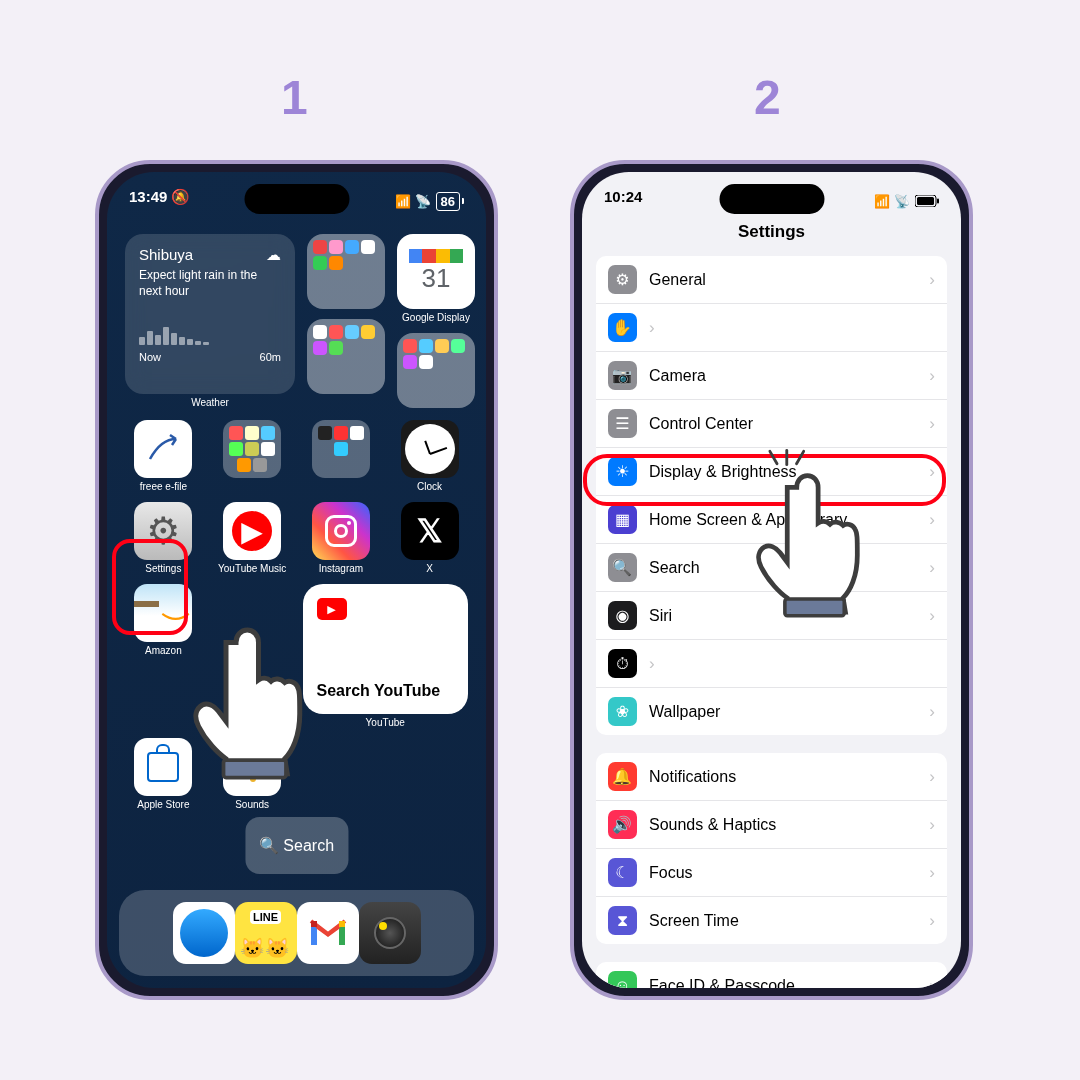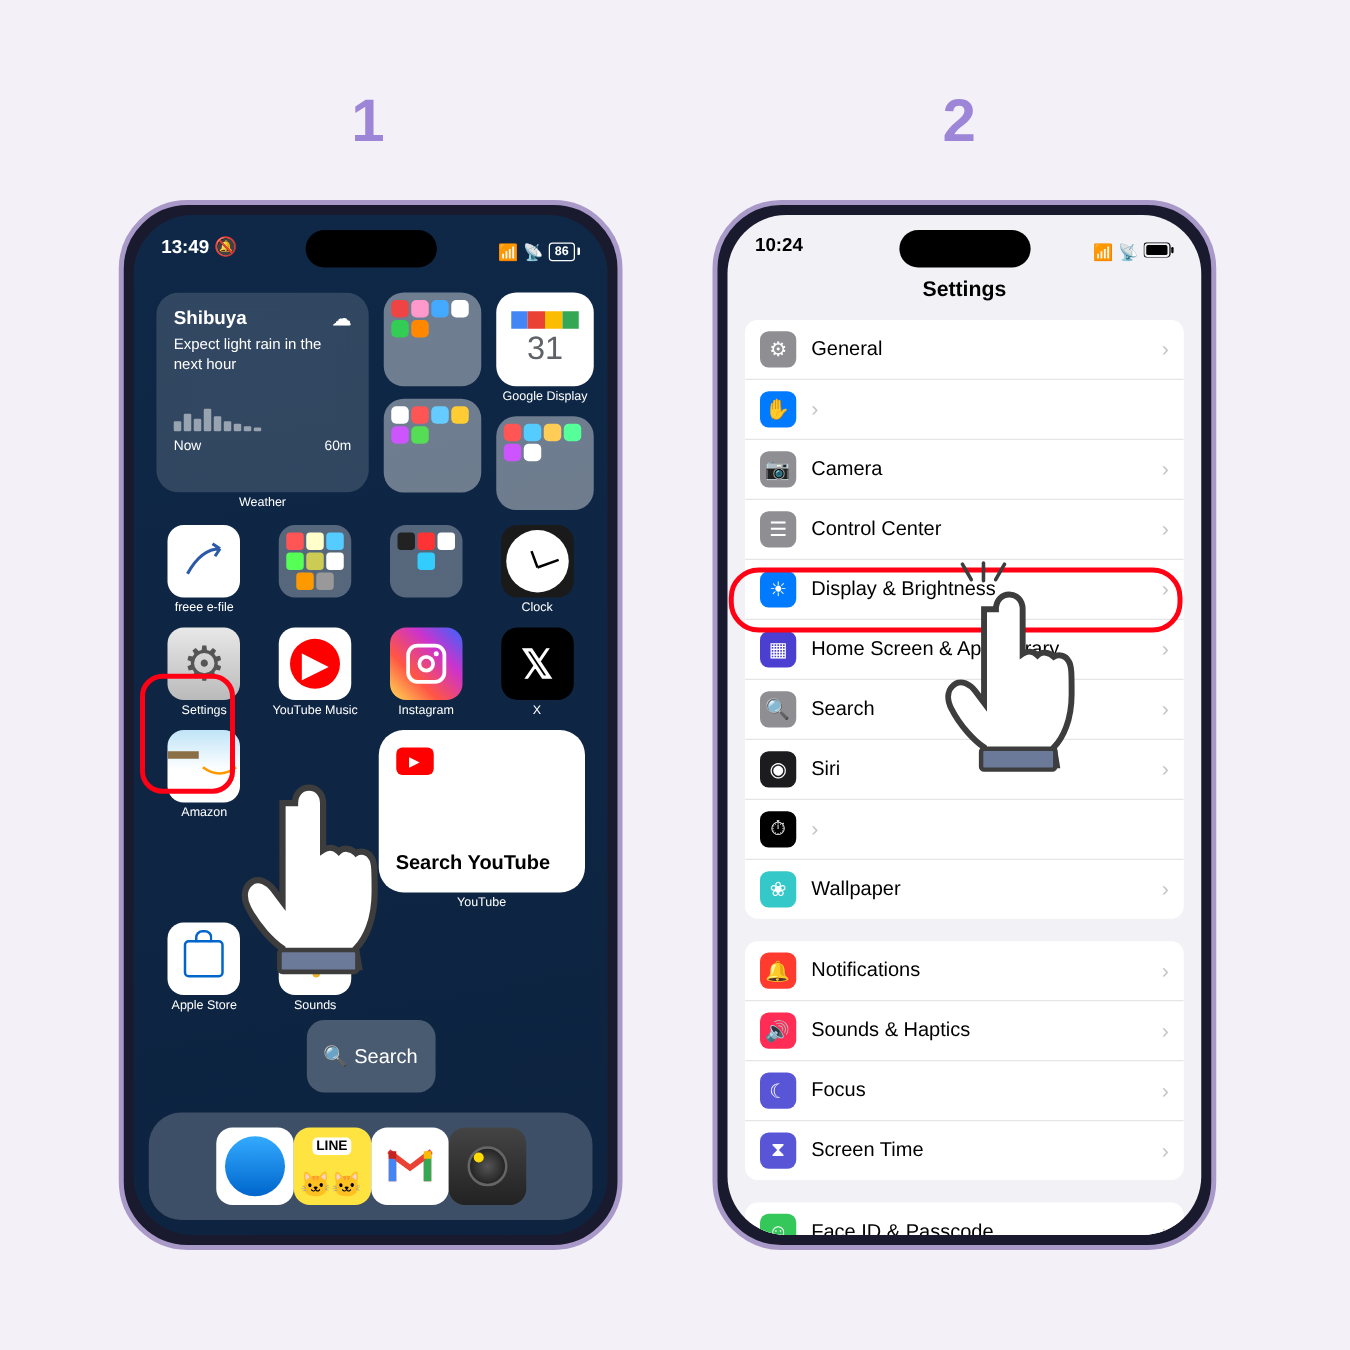--- a/index.html
+++ b/index.html
@@ -10,27 +10,27 @@
 .phone1{left:95px;top:160px}.phone2{left:570px;top:160px}
 .screen{width:100%;height:100%;border-radius:47px;overflow:hidden;position:relative}
 .screen1{background:linear-gradient(170deg,#0f2847 0%,#0d2340 100%)}
 .screen2{background:#f2f2f6}
 .notch{position:absolute;top:12px;left:50%;transform:translateX(-50%);width:105px;height:30px;background:#000;border-radius:16px;z-index:100}
 .statusbar{display:flex;justify-content:space-between;padding:16px 22px 0;font-size:15px;font-weight:600;height:42px}
 .screen1 .statusbar{color:#fff}.screen2 .statusbar{color:#000}
 .sb-right{display:flex;align-items:center;gap:4px}
 .icons{font-size:13px}
 .battery{display:inline-flex;align-items:center;gap:2px}
-.batt-box{display:inline-block;border:1px solid currentColor;border-radius:3px;padding:1px 4px;font-size:10px;font-weight:700}
+.batt-box{display:inline-block;border:1px solid currentColor;border-radius:3px;padding:1px 4px;font-size:13px;font-weight:700}
 .batt-cap{display:inline-block;width:2px;height:6px;background:currentColor;border-radius:0 1px 1px 0}
 
 
 .widgets-row{display:flex;gap:12px;padding:20px 18px 4px}
 .weather-widget{width:170px;height:160px;background:rgba(255,255,255,.15);border-radius:18px;padding:12px 14px;color:#fff;backdrop-filter:blur(10px)}
-.w-title{font-weight:700;font-size:15px;display:flex;justify-content:space-between}
+.w-title{font-weight:400;font-size:15px;display:flex;justify-content:space-between}
 .w-desc{font-size:12px;margin-top:4px;line-height:1.3}
 .w-chart{margin-top:18px;display:flex;gap:2px;align-items:flex-end;height:28px}
 .w-chart span{width:6px;background:rgba(255,255,255,.5);border-radius:1px}
 .w-footer{display:flex;justify-content:space-between;font-size:11px;margin-top:6px}
 .widgets-col{display:flex;flex-direction:column;gap:10px}
 .small-widget{width:78px;height:75px;background:rgba(255,255,255,.4);border-radius:16px;display:flex;flex-wrap:wrap;padding:6px;gap:2px;align-content:flex-start}
 .dot{width:14px;height:14px;border-radius:4px}
 .app-label{color:#fff;font-size:10px;text-align:center;margin-top:3px}
 .home-grid{display:grid;grid-template-columns:repeat(4,1fr);gap:10px 12px;padding:8px 18px}
 .app{display:flex;flex-direction:column;align-items:center}

